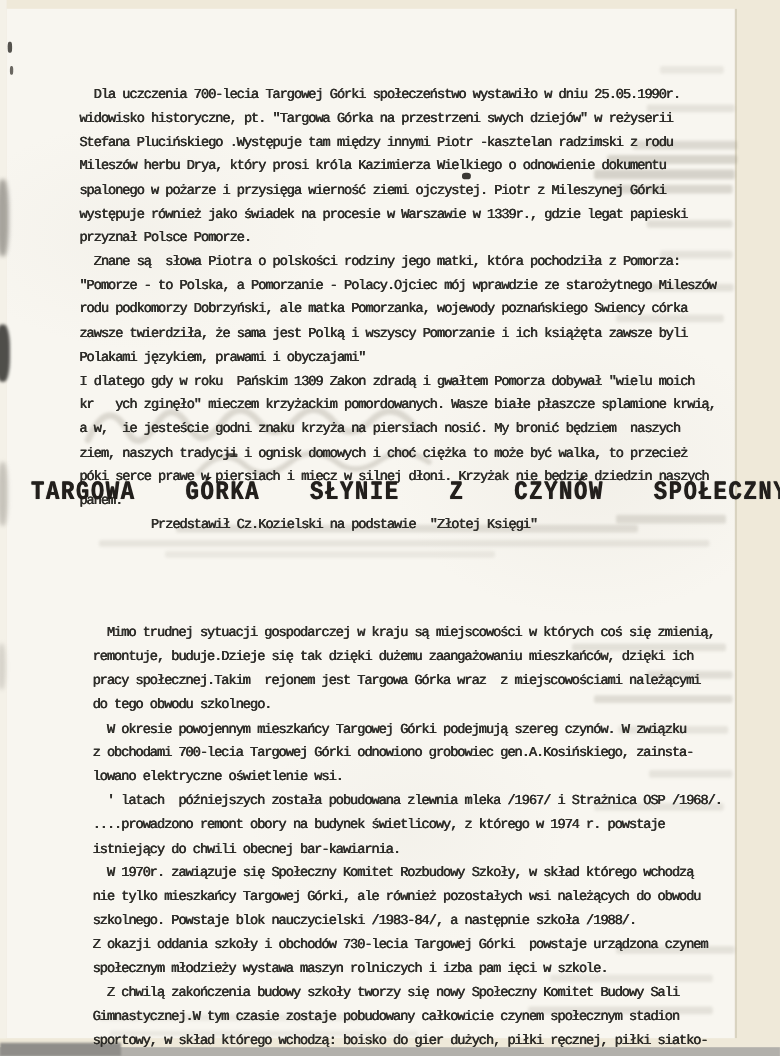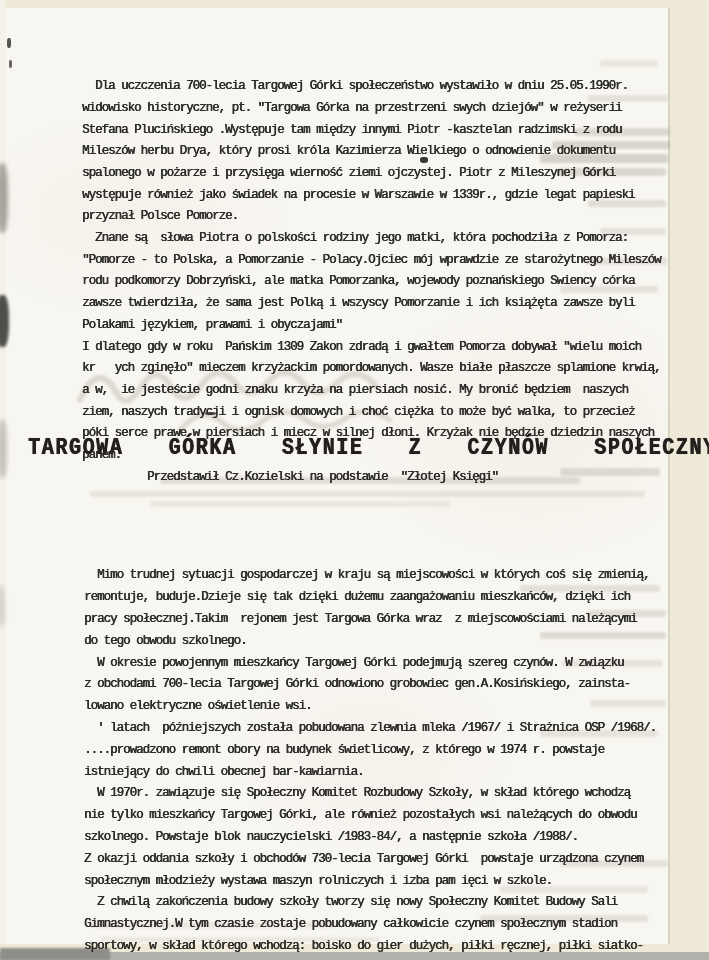--- a/index.html
+++ b/index.html
@@ -16,21 +16,21 @@
            var(--paper,#f8f6f0);
          border-right:2px solid var(--edge-line,#d9d3c0);}
   #left-strip{position:absolute;left:0;top:0;width:6px;height:960px;background:#f4f1e8;}
   #bottom-cream{position:absolute;left:0;top:944px;width:709px;height:8px;background:var(--margin-cream,#efe9d9);}
   #bottom-bar{position:absolute;left:0;top:952px;width:709px;height:8px;background:var(--bottom-bar,#b2b0ab);}
   #bottom-corner{position:absolute;left:0;top:948px;width:110px;height:12px;background:#8f8d89;filter:blur(1px);}
 
   
   .tblock{position:absolute;color:var(--ink,#2e2d29);font-size:12.5px;line-height:21.7px;
           letter-spacing:-1px;white-space:pre;text-shadow:.45px 0 0 currentColor, 0 0 .6px rgba(46,45,41,.55);}
-  #block-top{left:82px;top:11px;font-family:Liberation Mono, monospace;}
+  #block-top{left:72px;top:11px;font-family:Liberation Mono, monospace;}
   #block-bottom{left:84px;top:500px;line-height:21.8px;}
   .tline{height:inherit;}
 
   #heading{position:absolute;left:28px;top:434px;color:#221f1c;font-size:20px;font-weight:bold;
            letter-spacing:1.6px;word-spacing:9px;white-space:pre;transform:scale(1.0,1.2);
            transform-origin:left top;text-shadow:.6px 0 0 currentColor, 0 0 .7px rgba(30,28,25,.6);}
 
   
   .g{position:absolute;background:#8f8a7c;border-radius:2px;filter:blur(1.3px);}
   

